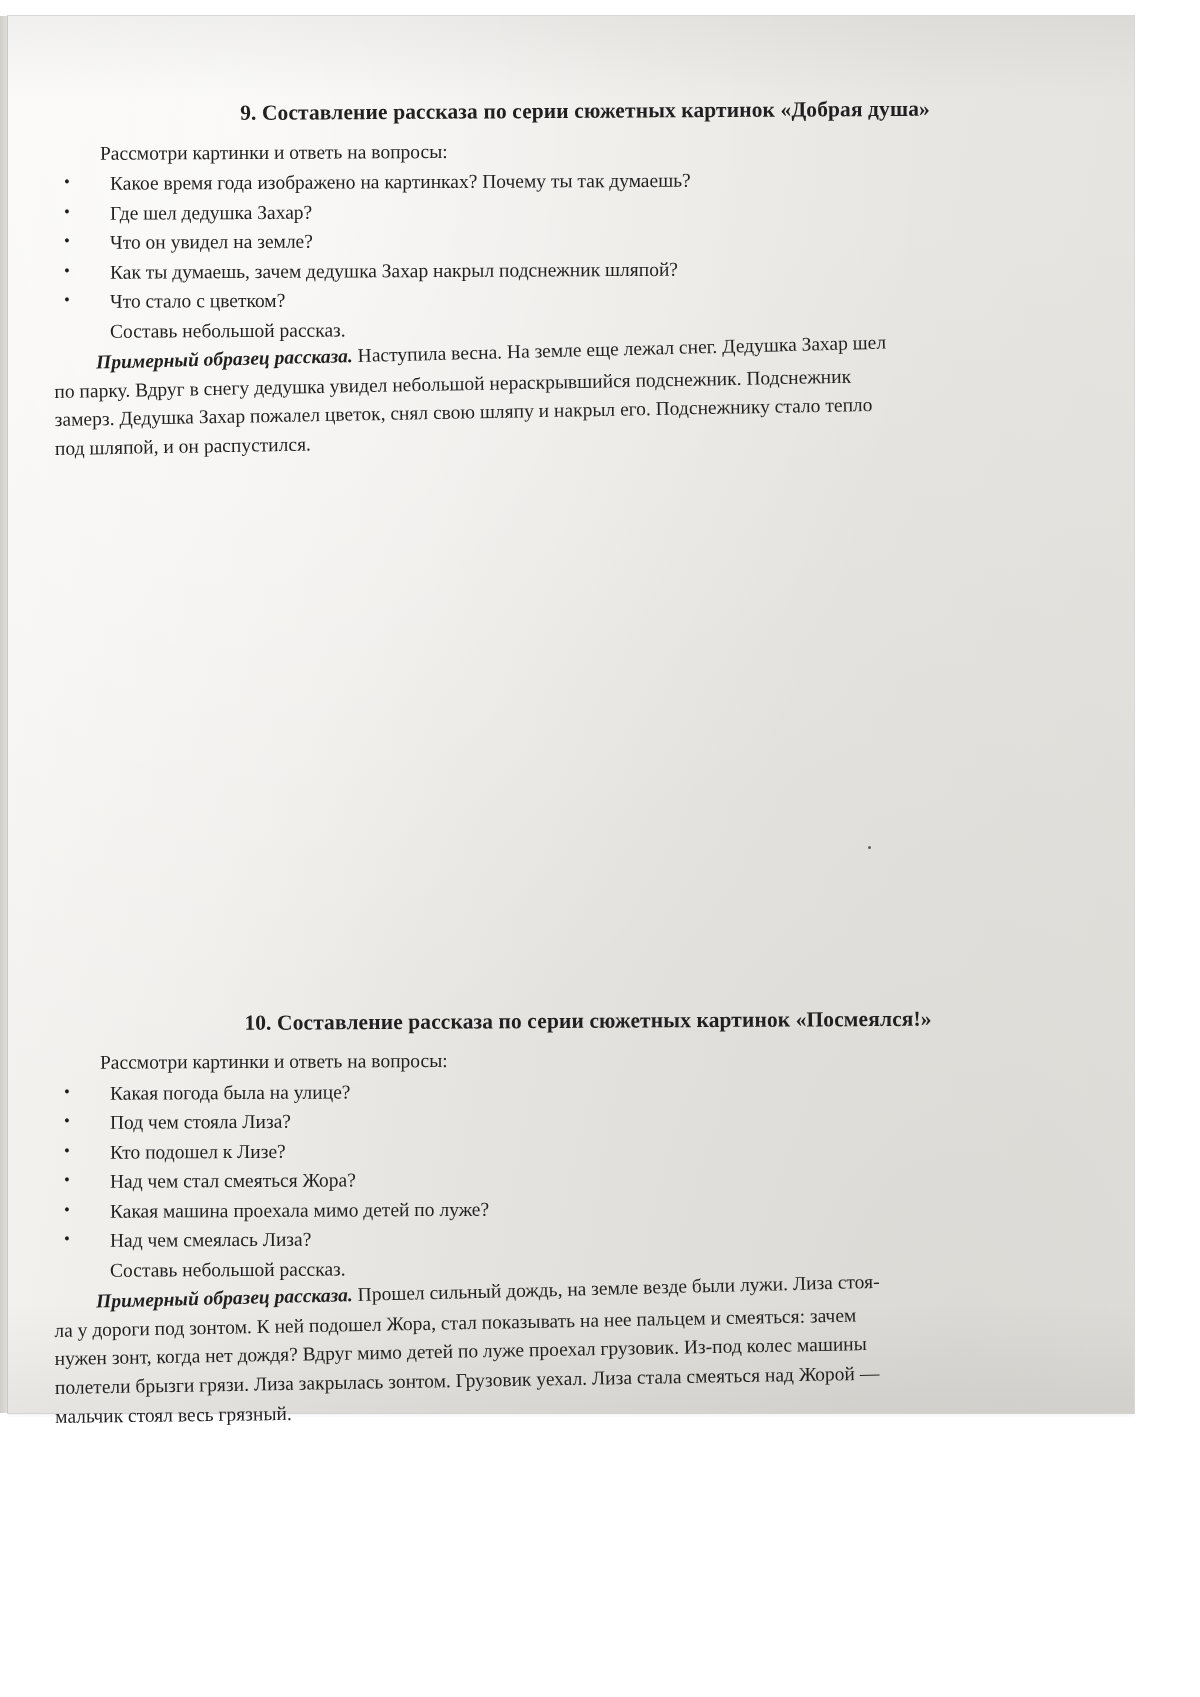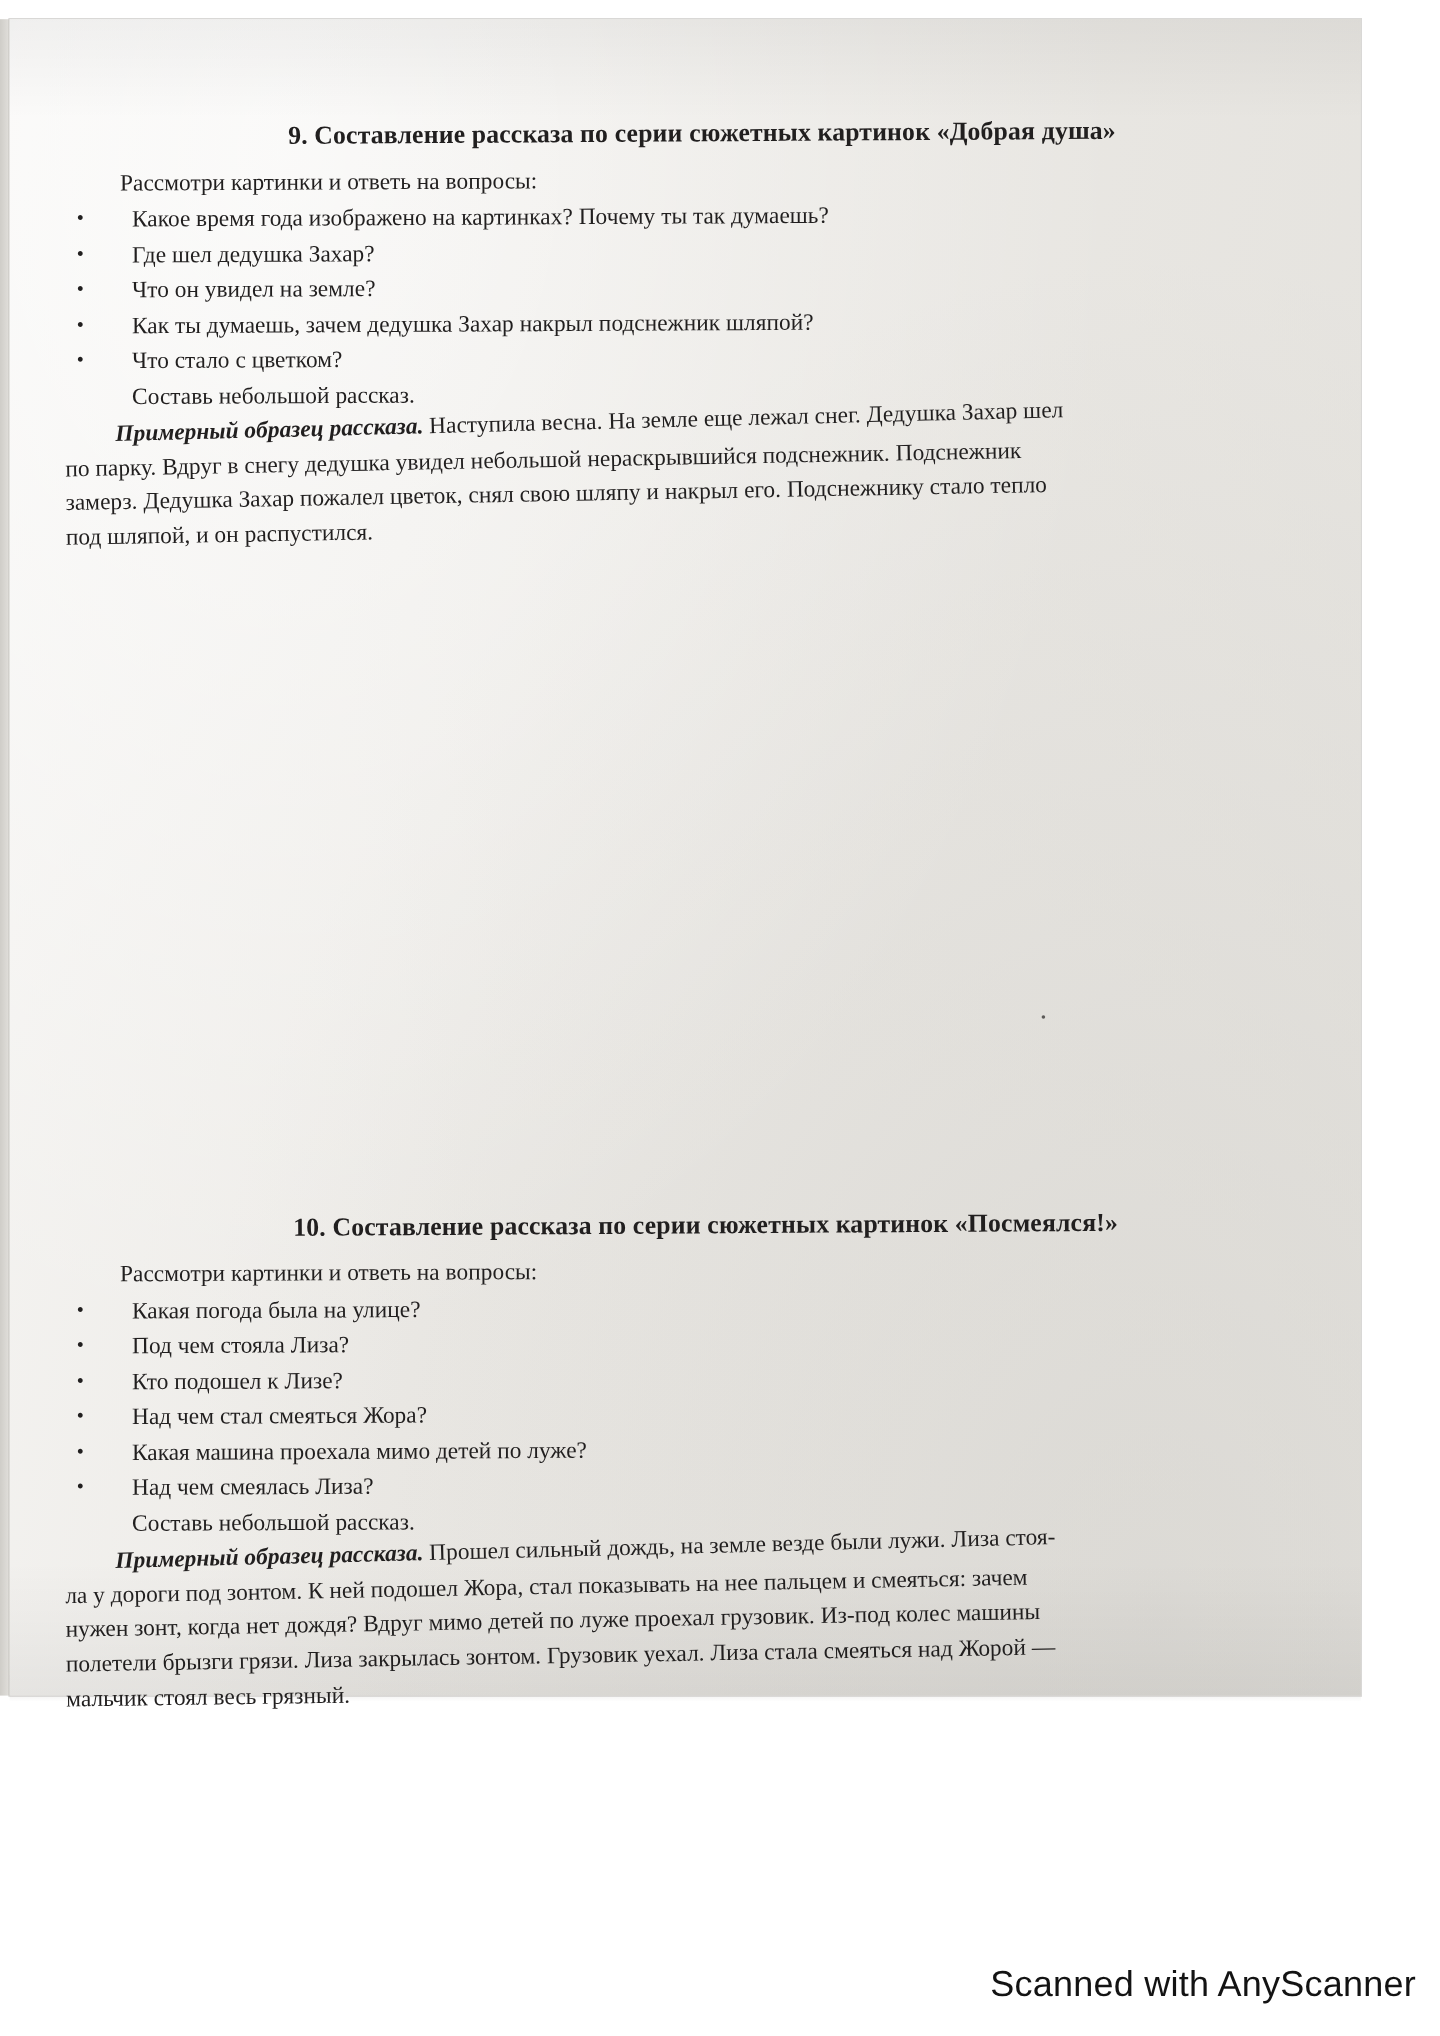--- a/index.html
+++ b/index.html
@@ -273,15 +273,14 @@
             <span class="ln i2">нужен зонт, когда нет дождя? Вдруг мимо детей по луже проехал грузовик. Из-под колес машины</span>
             <span class="ln i3">полетели брызги грязи. Лиза закрылась зонтом. Грузовик уехал. Лиза стала смеяться над Жорой —</span>
             <span class="ln i4">мальчик стоял весь грязный.</span>
           </p>
         </div>
       </div>
 
     </div>
   </div>
 
-  <div class="watermark">Scanned with AnyScanner</div>
 
 </div>
 
 </body></html>

